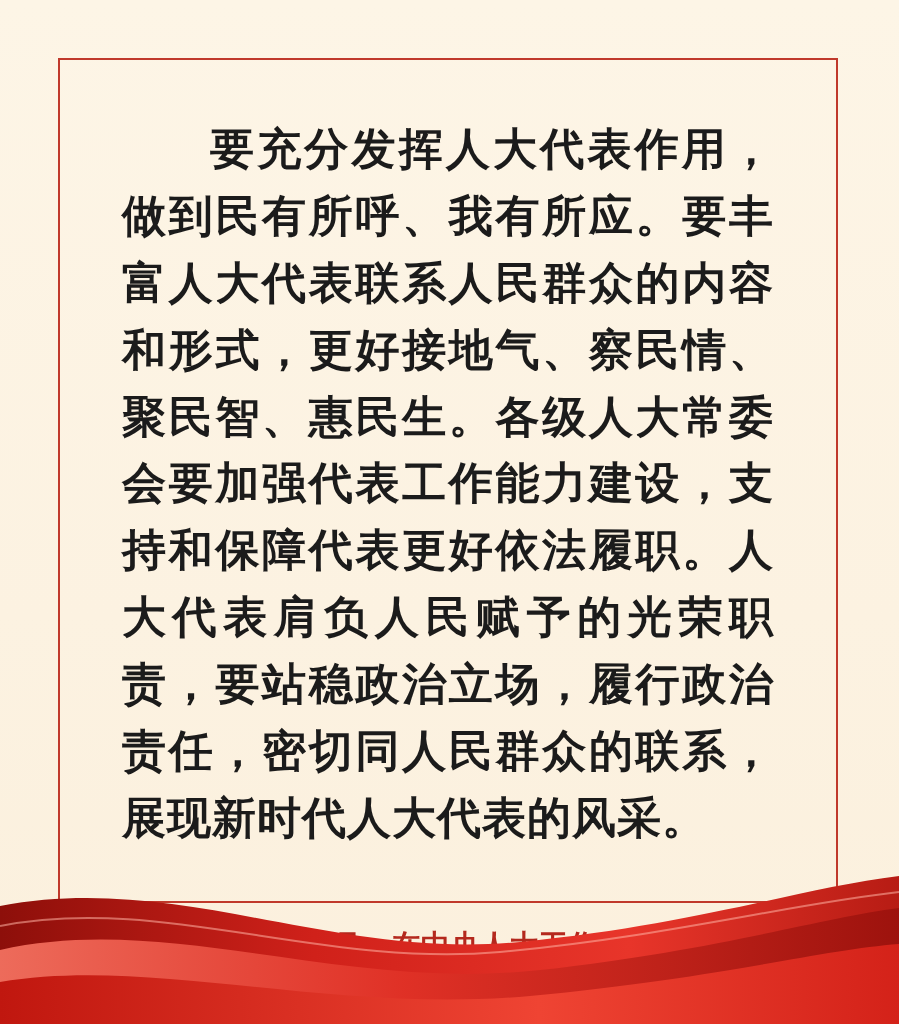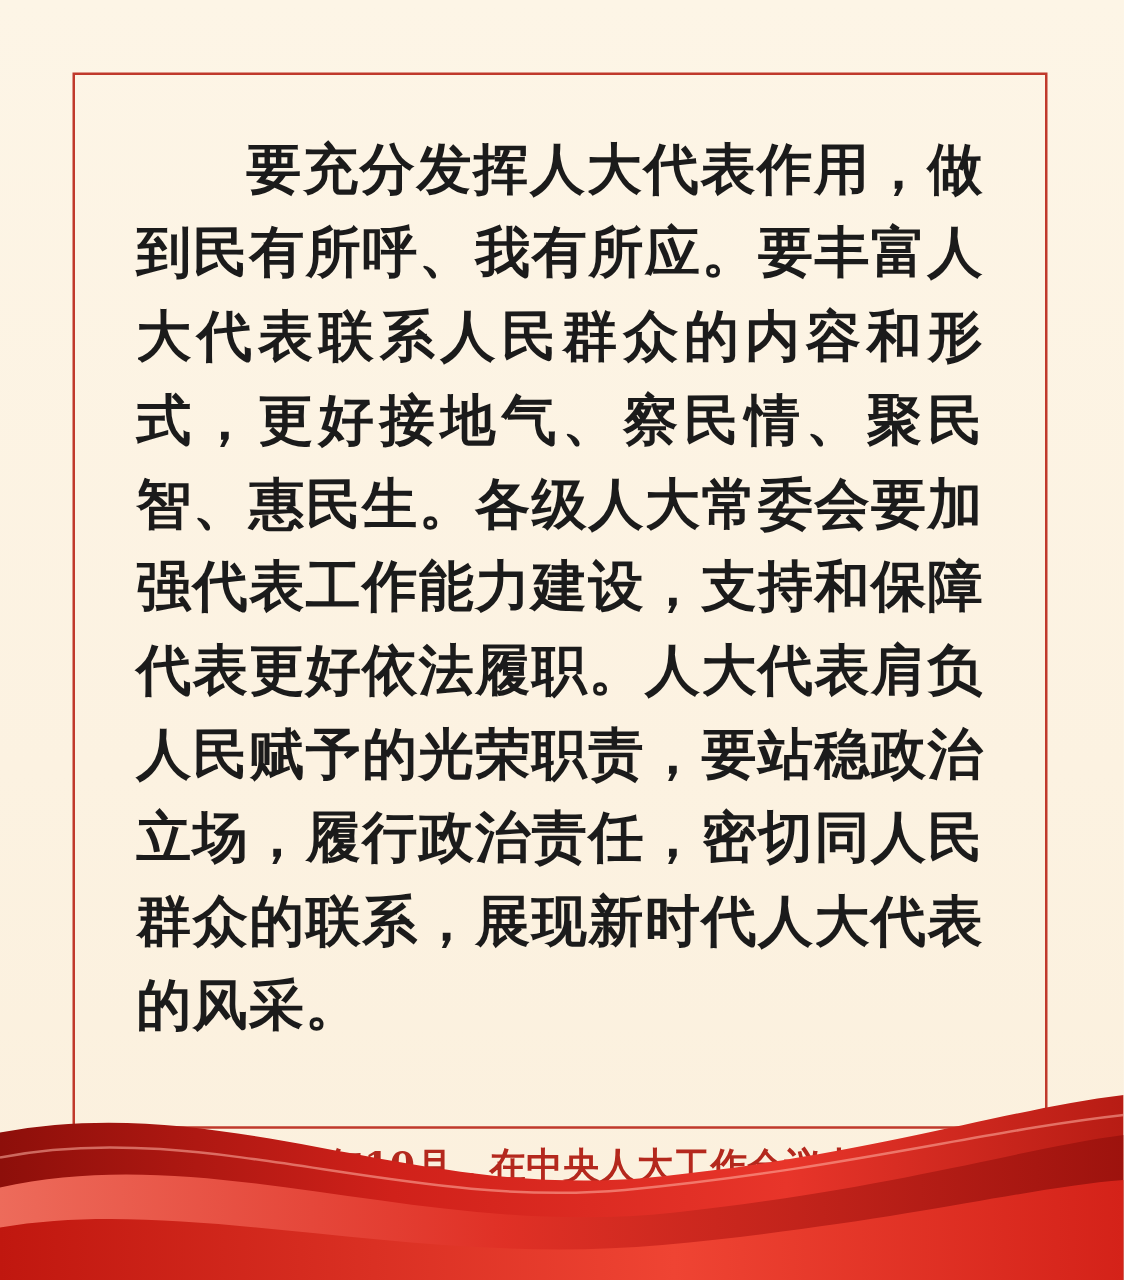--- a/index.html
+++ b/index.html
@@ -47,21 +47,21 @@
   .quote-body {
     font-family: "DejaVu Sans", "Liberation Sans", sans-serif;
     font-weight: 700;
     font-size: 44px;
     line-height: 1.52;
     color: #1b1b1b;
     letter-spacing: 1px;
     text-indent: 88px;
     text-align: justify;
     text-justify: inter-character;
-    margin: 3px;
+    margin: 16px;
   }
 
   .attribution {
     margin-top: 74px;
     font-family: "DejaVu Serif", "Liberation Serif", serif;
     font-weight: 700;
     font-size: 29px;
     color: #b4281d;
     letter-spacing: 0.5px;
     white-space: nowrap;

